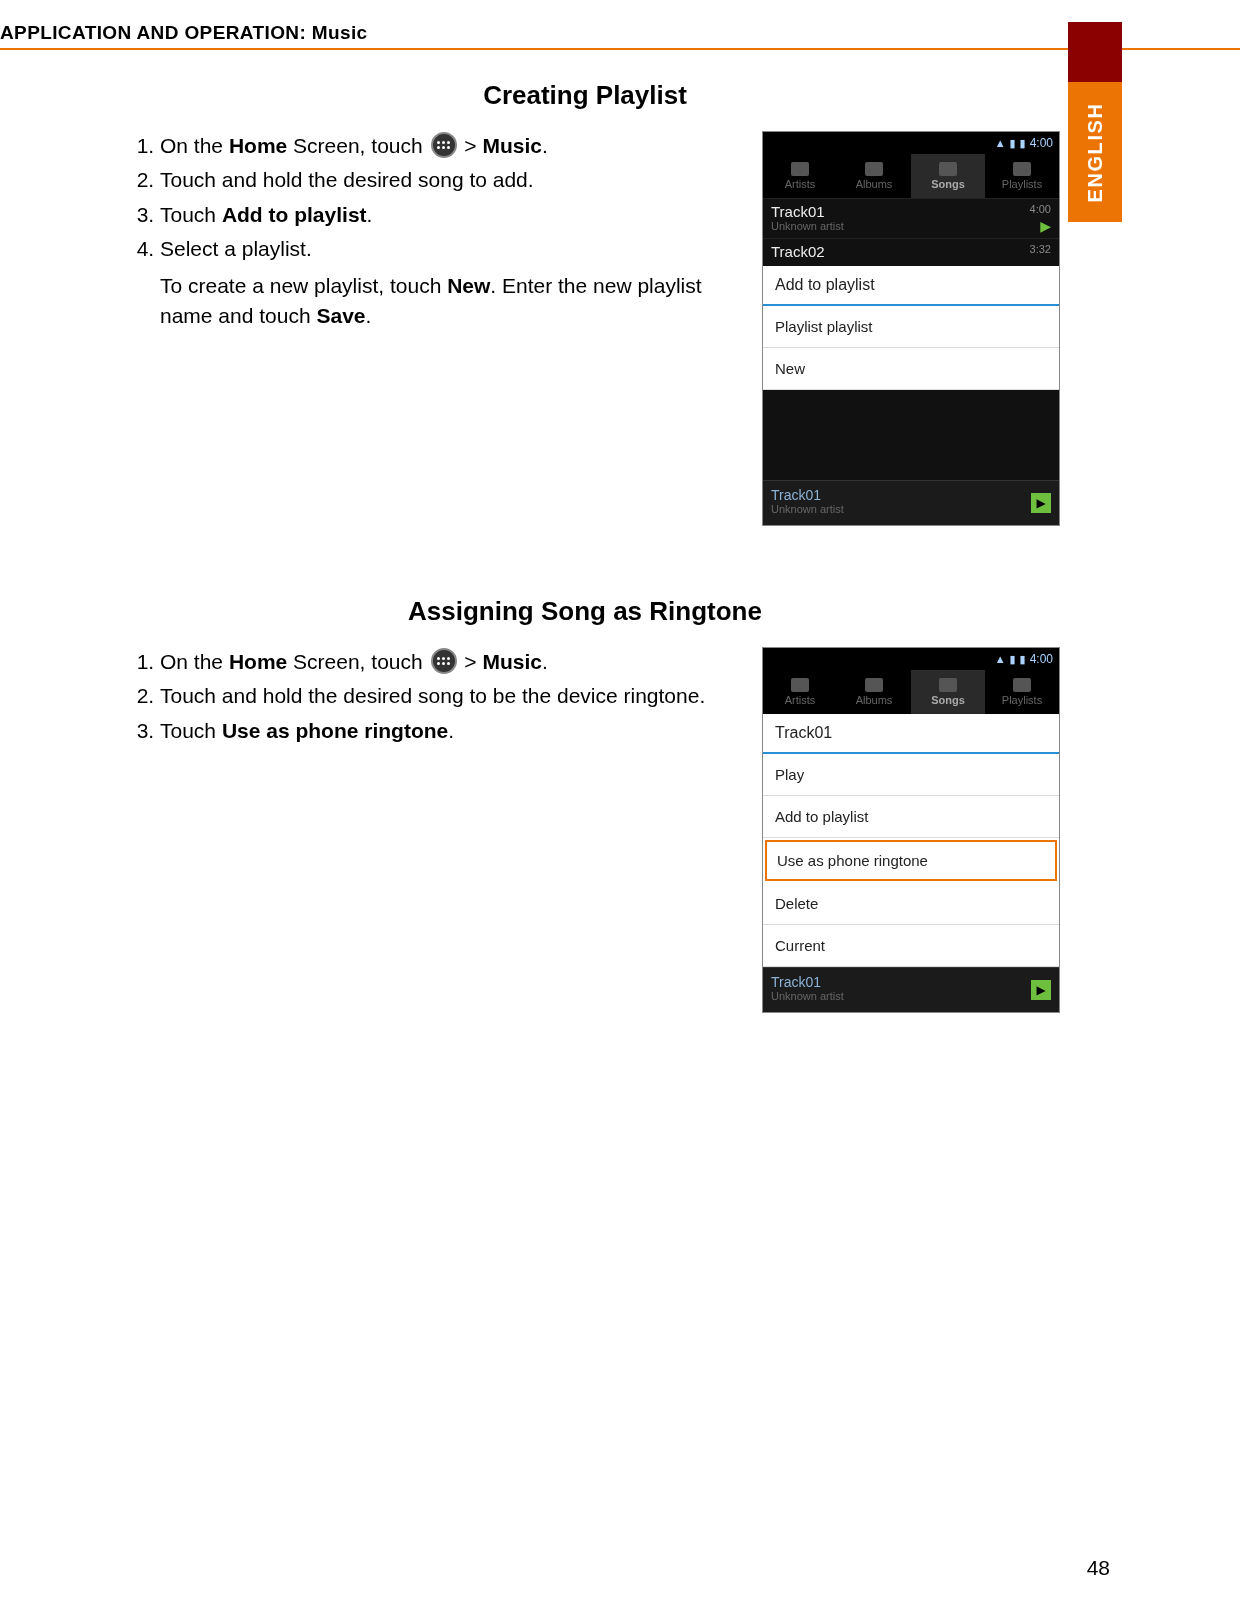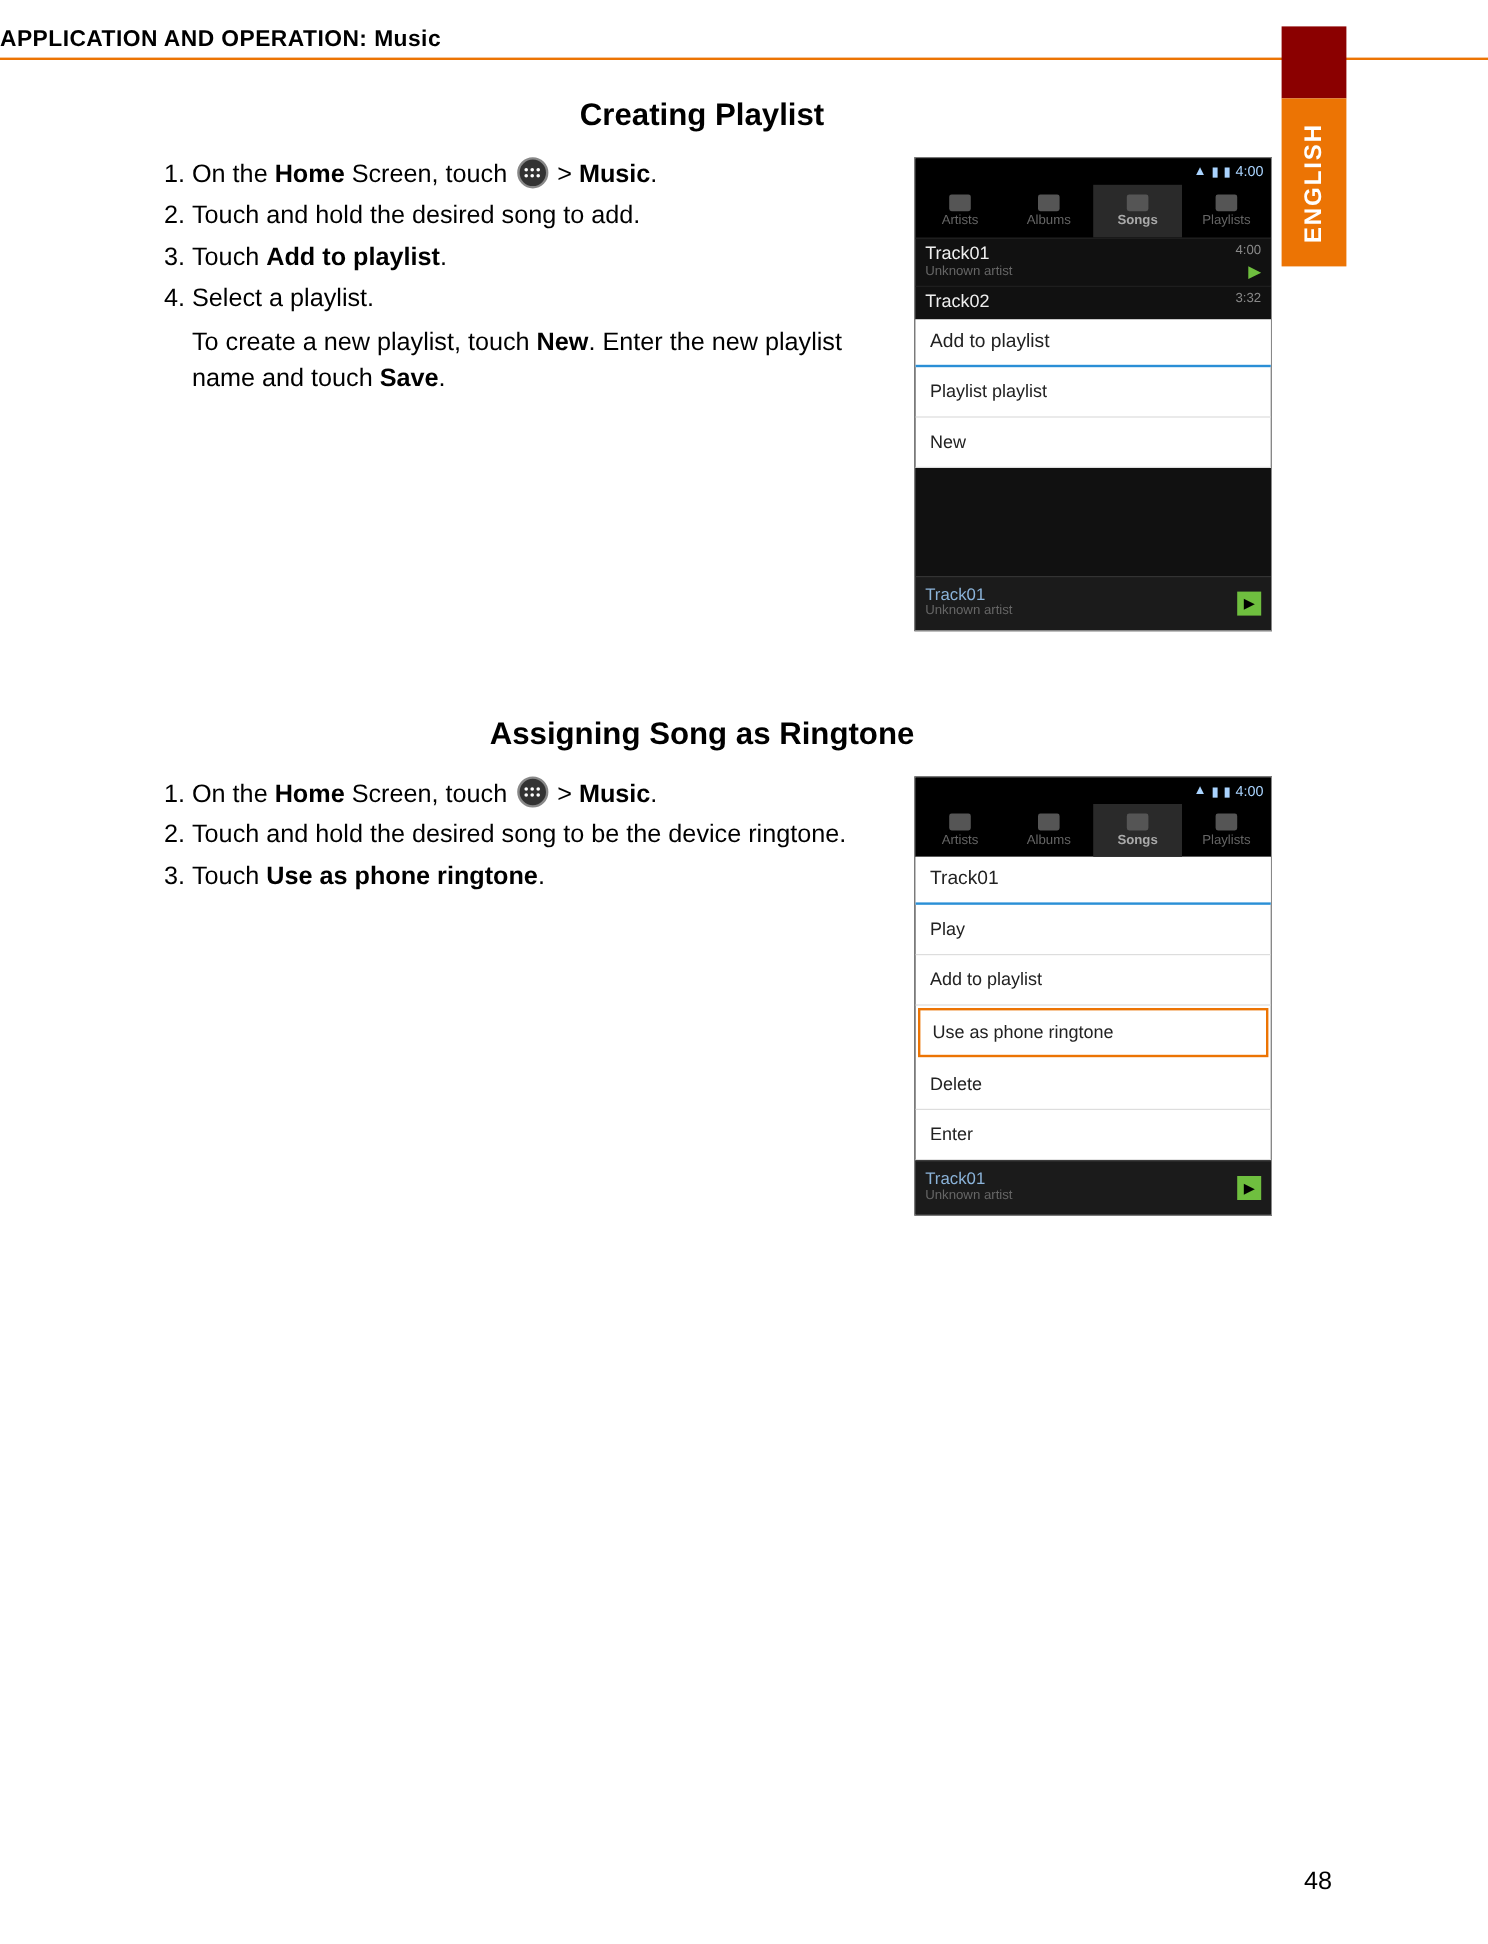--- a/index.html
+++ b/index.html
@@ -364,21 +364,21 @@
               <div class="tab-icon"></div>
               <span>Playlists</span>
             </div>
         </div>
         <div class="menu">
           <div class="menu-title">Track01</div>
           <div class="menu-item">Play</div>
           <div class="menu-item">Add to playlist</div>
           <div class="menu-item highlighted">Use as phone ringtone</div>
           <div class="menu-item">Delete</div>
-          <div class="menu-item">Enter</div>
+          <div class="menu-item">Current</div>
         </div>
         <div class="phone-spacer2"></div>
         <div class="nowplaying">
           <div class="tname">Track01</div>
           <div class="tartist">Unknown artist</div>
           <div class="play-btn">▶</div>
         </div>
       </div>
     </div>
   </div>

